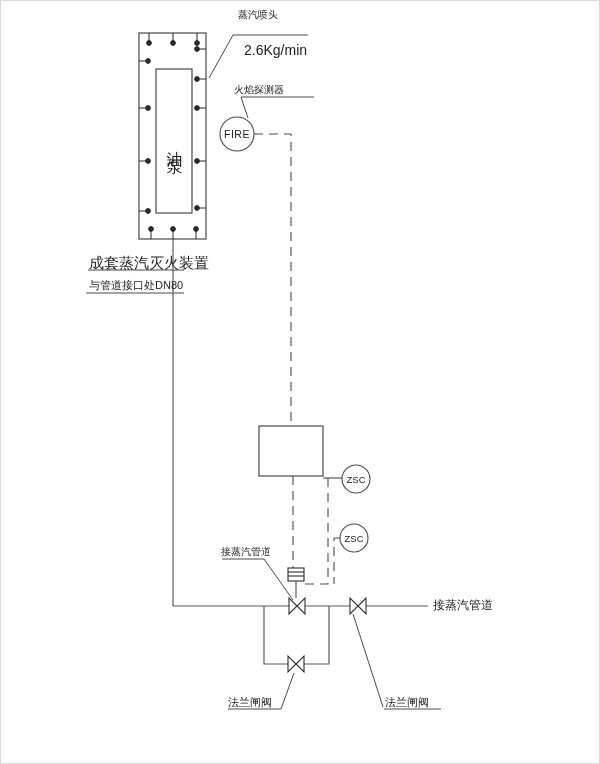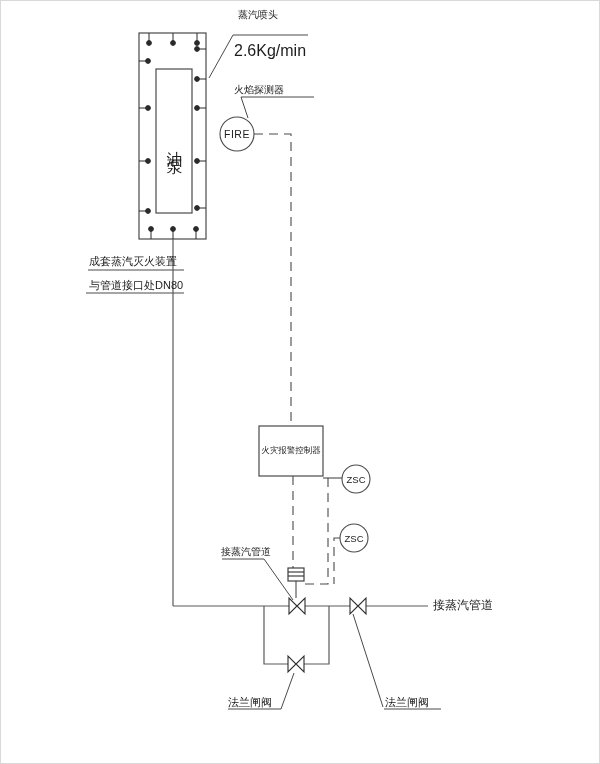--- a/index.html
+++ b/index.html
@@ -9,23 +9,23 @@
     background:#ffffff;
     border:1px solid #d9d9d9;
     box-sizing:border-box;
     font-family:"Liberation Sans","DejaVu Sans",sans-serif;
     color:#1c1c1c;
     overflow:hidden;
   }
   #linework{position:absolute;left:0;top:0;}
   .lbl{position:absolute;white-space:nowrap;color:#1c1c1c;}
   .lbl-nozzle{left:237px;top:7px;font-size:10px;}
-  .lbl-rate{left:233px;top:41px;font-size:16px;}
+  .lbl-rate{left:243px;top:41px;font-size:14px;}
   .lbl-flame{left:233px;top:82px;font-size:10px;}
-  .lbl-note1{left:88px;top:253px;font-size:11px;}
+  .lbl-note1{left:88px;top:253px;font-size:15px;}
   .lbl-note2{left:88px;top:277px;font-size:11px;}
   .lbl-solenoid{left:220px;top:544px;font-size:10px;}
   .lbl-steampipe{left:432px;top:596px;font-size:12px;}
   .lbl-flange-left{left:227px;top:694px;font-size:11px;}
   .lbl-flange-right{left:384px;top:694px;font-size:11px;}
   .pump-text{
     position:absolute;left:155px;top:88px;width:36px;height:116px;
     display:flex;align-items:center;justify-content:center;
     writing-mode:vertical-rl;letter-spacing:9px;
     font-size:16px;color:#1c1c1c;
@@ -151,21 +151,20 @@
     </g>
   </svg>
 
   <div class="lbl lbl-nozzle">蒸汽喷头</div>
   <div class="lbl lbl-rate">2.6Kg/min</div>
   <div class="lbl lbl-flame">火焰探测器</div>
   <div class="circle-text fire-text">FIRE</div>
   <div class="pump-text">油泵</div>
   <div class="lbl lbl-note1">成套蒸汽灭火装置</div>
   <div class="lbl lbl-note2">与管道接口处DN80</div>
-  <div class="controller-text">火灾报警控制器</div>
   <div class="circle-text zsc1-text">ZSC</div>
   <div class="circle-text zsc2-text">ZSC</div>
   <div class="lbl lbl-solenoid">接蒸汽管道</div>
   <div class="lbl lbl-steampipe">接蒸汽管道</div>
   <div class="lbl lbl-flange-left">法兰闸阀</div>
   <div class="lbl lbl-flange-right">法兰闸阀</div>
 
 </div>
 
 </body></html>

